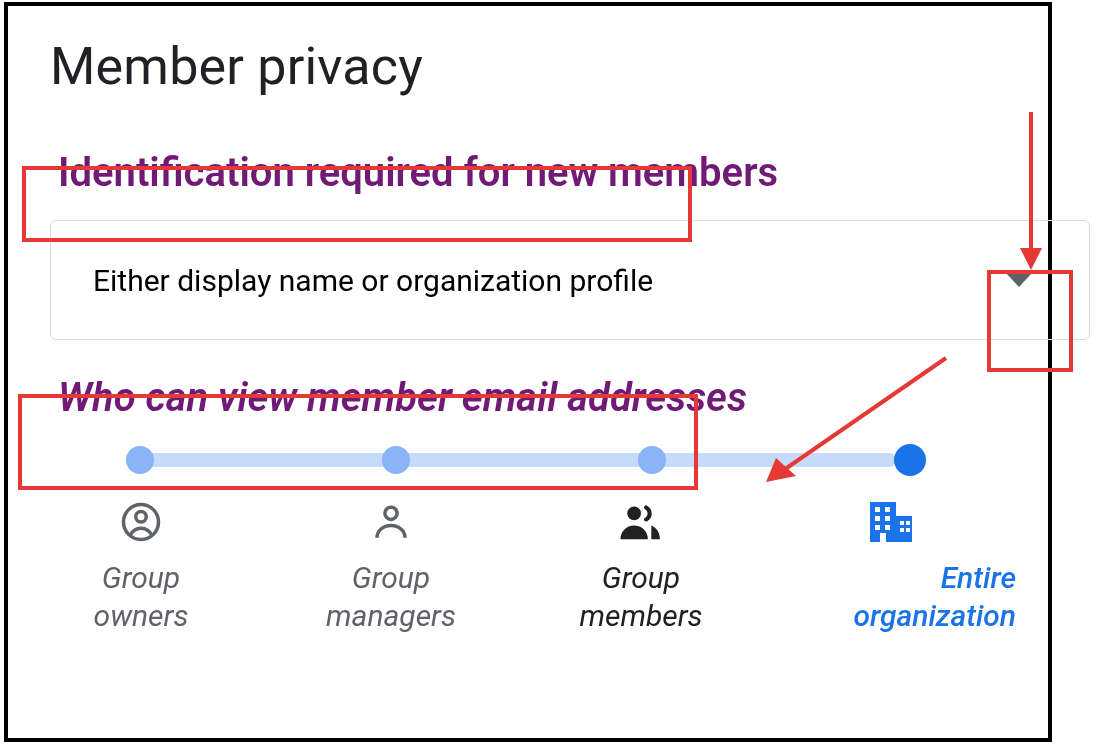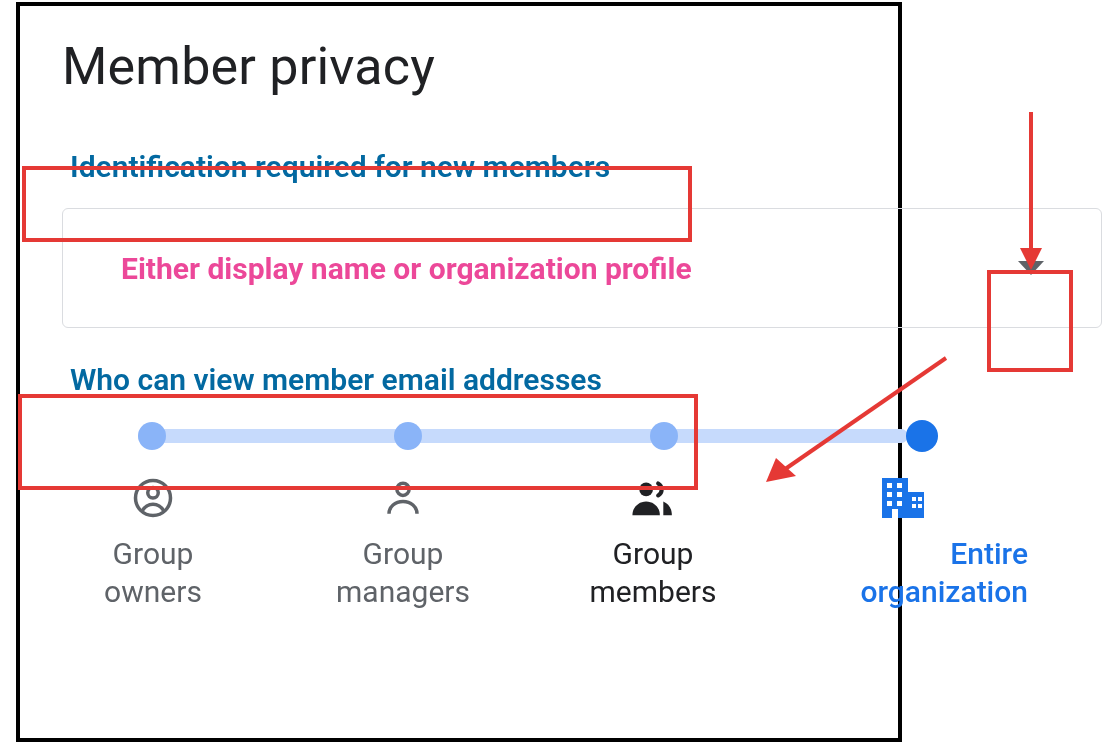--- a/index.html
+++ b/index.html
@@ -7,63 +7,63 @@
   body {
     font-family: "Google Sans", Roboto, Arial, sans-serif;
     background:#fff;
     color:#202124;
     width:1106px;
     height:746px;
     position:relative;
   }
   .frame {
     position:absolute;
-    left:16px; top:2px;
-    width:886px; height:740px;
+    left:4px; top:2px;
+    width:1048px; height:740px;
     border:4px solid #000;
     padding:30px 34px 20px 42px;
   }
   .page-title {
     font-size:52px;
     font-weight:400;
     letter-spacing:0.2px;
     margin:0 0 48px 0;
     color:#202124;
   }
   .field-label {
-    font-size:30px;
+    font-size:40px;
     font-weight:600;
-    color:#0369a1;
+    color:#701a75;
     display:inline-block;
     padding:4px 8px;
   }
   .select {
     margin-top:20px;
     border:1px solid #dadce0;
     border-radius:6px;
     height:120px;
     width:1040px;
     display:flex;
     align-items:center;
     justify-content:space-between;
     padding:0 30px 0 42px;
     cursor:pointer;
   }
   .select-value {
     font-size:30px;
-    font-weight:700;
-    color:#ec4899;
-    margin-left:16px;
+    font-weight:400;
+    color:#000000;
   }
   .caret-box {
     width:80px; height:80px;
     display:flex; align-items:center; justify-content:center;
   }
   .field-label2-wrap {
     margin-top:30px;
+    font-style:italic;
   }
   .slider-area {
     position:relative;
     margin-top:18px;
     width:1020px;
     margin-left:36px;
   }
   .track {
     position:absolute;
     left:40px;

